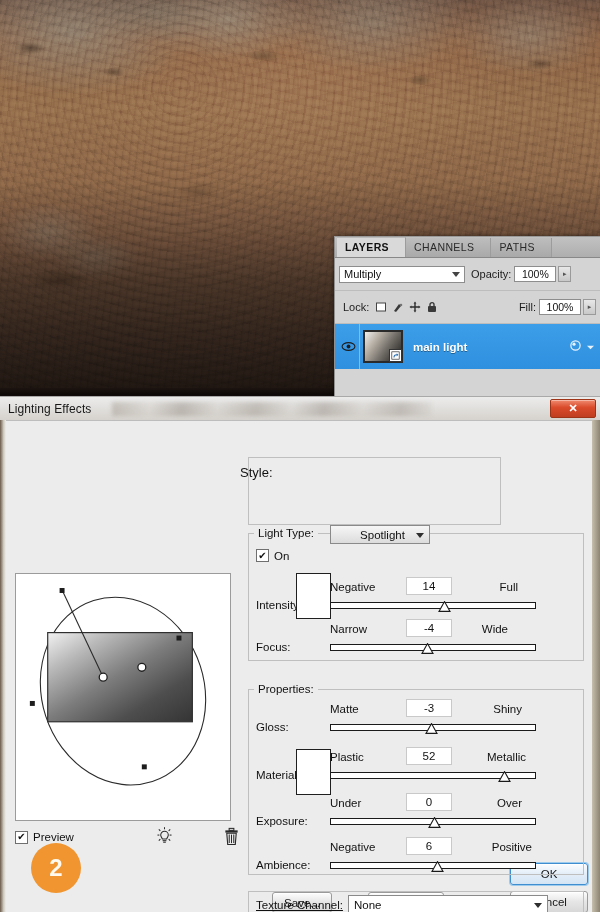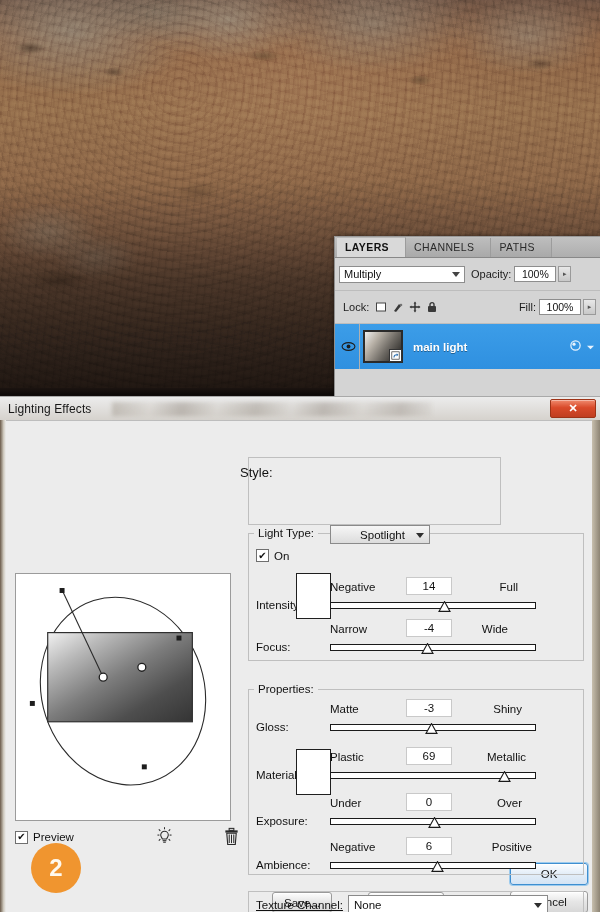--- a/index.html
+++ b/index.html
@@ -495,21 +495,21 @@
           <svg viewBox="0 0 13 11" width="13" height="11">
               <path d="M6.5 0.6 L12 10.4 H1 Z" fill="#fff" stroke="#1a1a1a" stroke-width="1.1"></path>
             </svg>
         </span>
       </div>
 
       <div class="slider-row" style="left:248px; top:326px;">
         <span class="sr-name">Material:</span>
         <span class="sr-min">Plastic</span>
         <span class="sr-max" style="right:58px;">Metallic</span>
-        <span class="sr-val">69</span>
+        <span class="sr-val">52</span>
         <span class="sr-track"></span>
         <span class="sr-thumb" style="left:250px;">
           <svg viewBox="0 0 13 11" width="13" height="11">
               <path d="M6.5 0.6 L12 10.4 H1 Z" fill="#fff" stroke="#1a1a1a" stroke-width="1.1"></path>
             </svg>
         </span>
       </div>
       <div class="swatch" id="material-swatch"></div>
 
       <div class="slider-row" style="left:248px; top:372px;">

